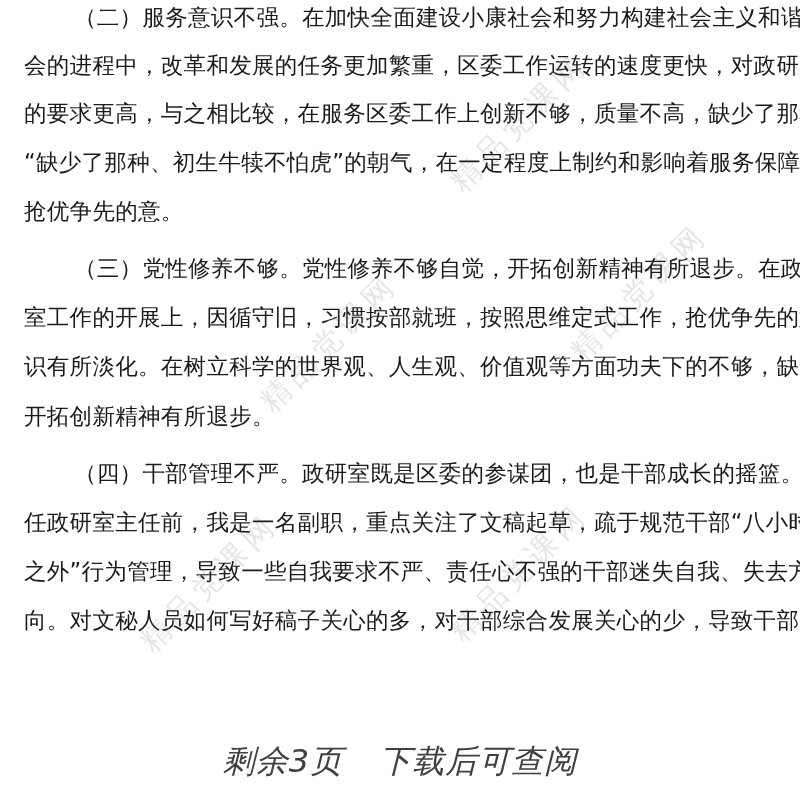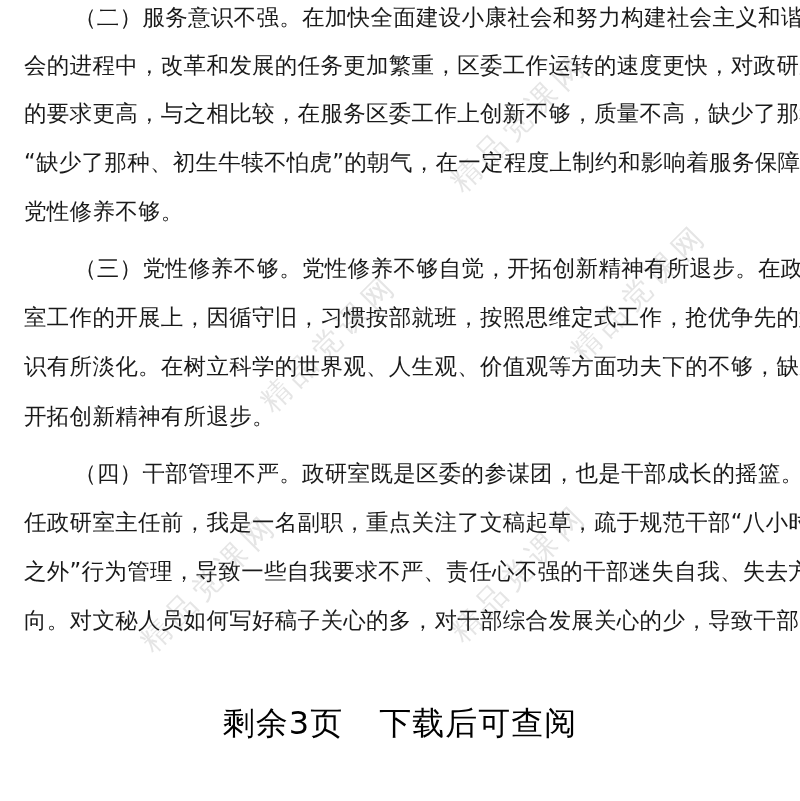--- a/index.html
+++ b/index.html
@@ -43,46 +43,47 @@
       transform-origin: left bottom;
       white-space: nowrap;
       letter-spacing: 6px;
       pointer-events: none;
       font-family: "DejaVu Sans", sans-serif;
     }
     .footer-note {
       position: absolute;
       left: 0;
       width: 800px;
-      top: 702px;
+      top: 740px;
       text-align: center;
       font-size: 32px;
-      color: #000000;
+      color: #404040;
       letter-spacing: 1px;
+      font-style: italic;
     }
     .footer-note span { display: inline-block; }
     .footer-gap { width: 36px; }
   </style>
 </head>
 <body>
 
 <div class="page">
 
   <div class="watermark" style="left:470px; top:160px;">精品党课网</div>
   <div class="watermark" style="left:590px; top:330px;">精品党课网</div>
   <div class="watermark" style="left:280px; top:380px;">精品党课网</div>
   <div class="watermark" style="left:160px; top:620px;">精品党课网</div>
   <div class="watermark" style="left:470px; top:610px;">精品党课网</div>
 
   <div class="content">
     <div class="line" style="top:2px; left:50px;">（二）服务意识不强。在加快全面建设小康社会和努力构建社会主义和谐社</div>
     <div class="line" style="top:50px;">会的进程中，改革和发展的任务更加繁重，区委工作运转的速度更快，对政研室</div>
     <div class="line" style="top:98px;">的要求更高，与之相比较，在服务区委工作上创新不够，质量不高，缺少了那种</div>
     <div class="line" style="top:147px;">“缺少了那种、初生牛犊不怕虎”的朝气，在一定程度上制约和影响着服务保障水</div>
-    <div class="line" style="top:196px;">党性修养不够。</div>
+    <div class="line" style="top:196px;">抢优争先的意。</div>
 
     <div class="line" style="top:253px; left:50px;">（三）党性修养不够。党性修养不够自觉，开拓创新精神有所退步。在政研</div>
     <div class="line" style="top:302px;">室工作的开展上，因循守旧，习惯按部就班，按照思维定式工作，抢优争先的意</div>
     <div class="line" style="top:351px;">识有所淡化。在树立科学的世界观、人生观、价值观等方面功夫下的不够，缺乏</div>
     <div class="line" style="top:401px;">开拓创新精神有所退步。</div>
 
     <div class="line" style="top:458px; left:50px;">（四）干部管理不严。政研室既是区委的参谋团，也是干部成长的摇篮。就</div>
     <div class="line" style="top:507px;">任政研室主任前，我是一名副职，重点关注了文稿起草，疏于规范干部“八小时</div>
     <div class="line" style="top:556px;">之外”行为管理，导致一些自我要求不严、责任心不强的干部迷失自我、失去方</div>
     <div class="line" style="top:605px;">向。对文秘人员如何写好稿子关心的多，对干部综合发展关心的少，导致干部成</div>

